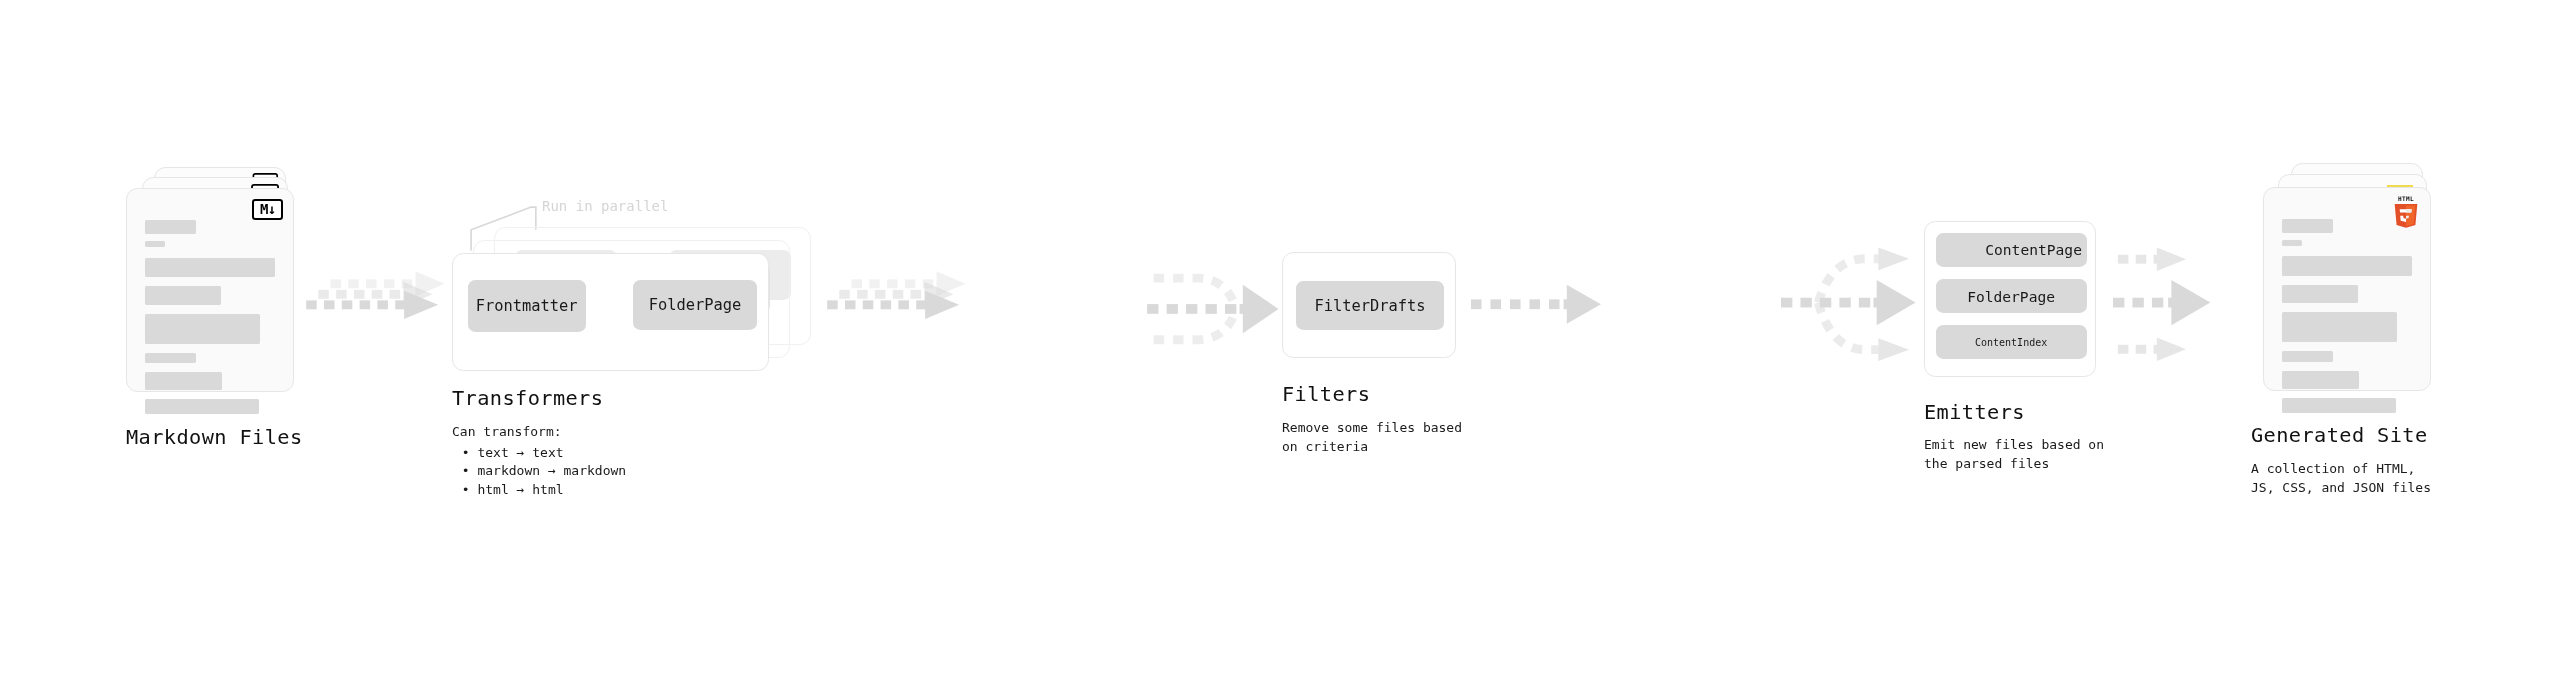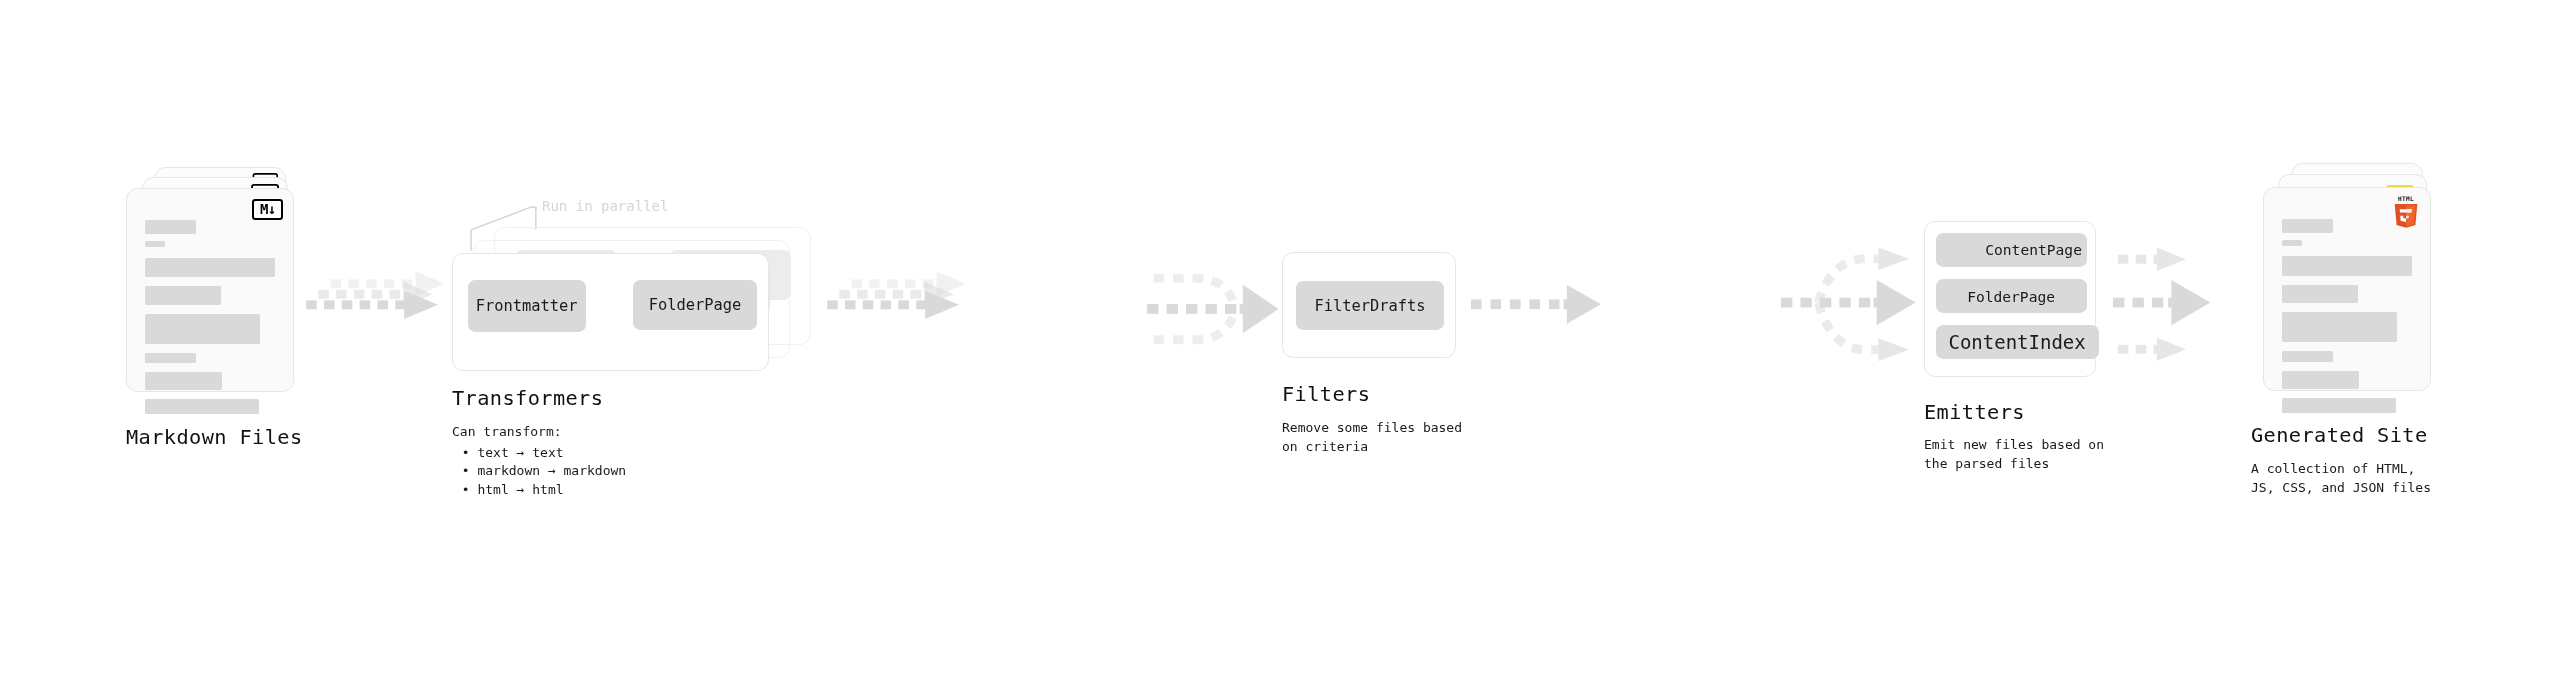--- a/index.html
+++ b/index.html
@@ -295,21 +295,21 @@
       </g>
       <polygon points="120,14 158,28 120,42" fill="#e6e6e6"></polygon>
       <polygon points="120,126 158,140 120,154" fill="#e6e6e6"></polygon>
     </svg>
   </div>
 
   <div class="node" style="left:1924px;top:221px;">
     <div class="gbox" style="left:0px;top:0px;width:172px;height:156px;">
       <div class="chip" style="left:10.6px;top:10.6px;width:151px;height:34px;font-size:14.6px;padding-left:45px;">ContentPage</div>
       <div class="chip" style="left:10.6px;top:57px;width:151px;height:34px;font-size:14.6px;">FolderPage</div>
-      <div class="chip" style="left:10.6px;top:103px;width:163px;height:34px;font-size:19px;">ContentIndex</div>
+      <div class="chip" style="left:10.6px;top:103px;width:151px;height:34px;font-size:10px;">ContentIndex</div>
     </div>
     <div class="title" style="left:0px;top:179px;">Emitters</div>
     <div class="sub" style="left:0px;top:215px;">Emit new files based on
 the parsed files</div>
   </div>
 
   <div class="node" style="left:2113px;top:236px;">
     <svg width="146" height="134" viewBox="0 0 180 165">
       <g fill="#e6e6e6">
         <rect x="6" y="23" width="13" height="11"></rect>

